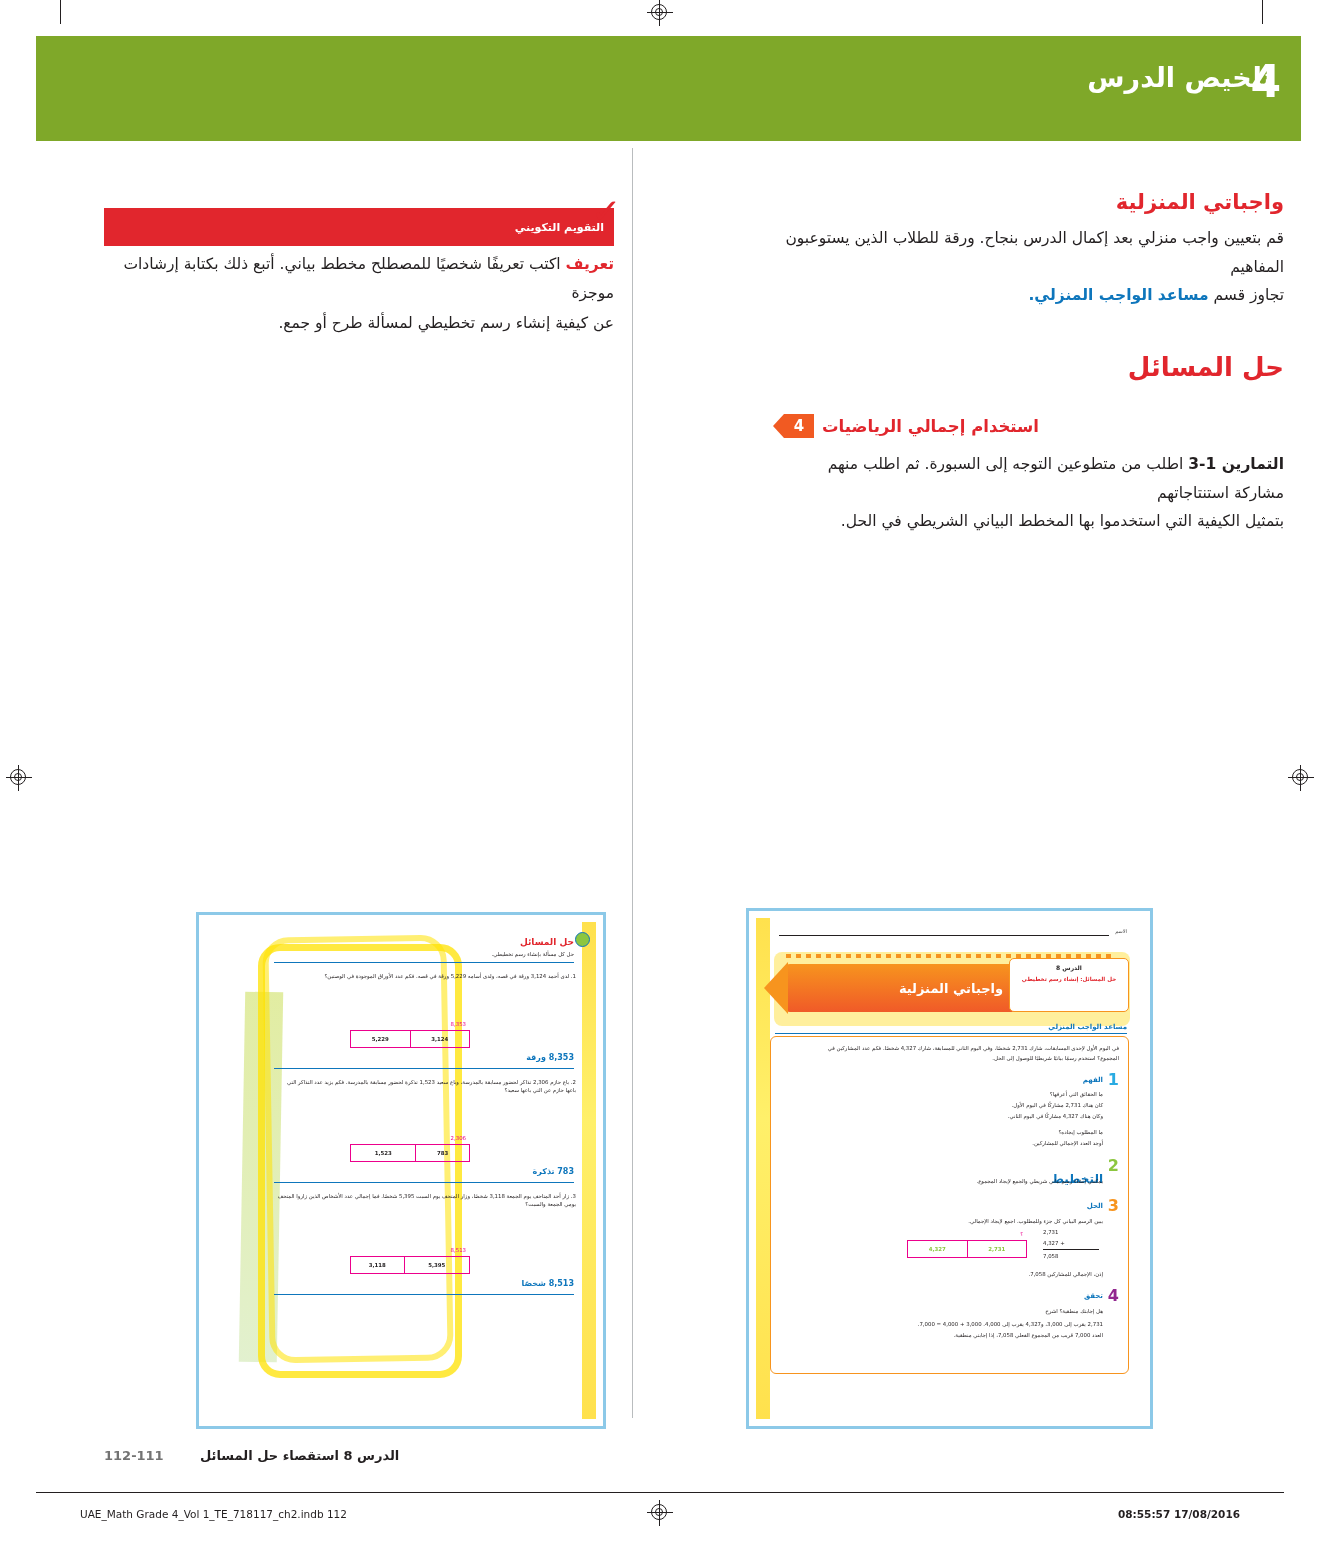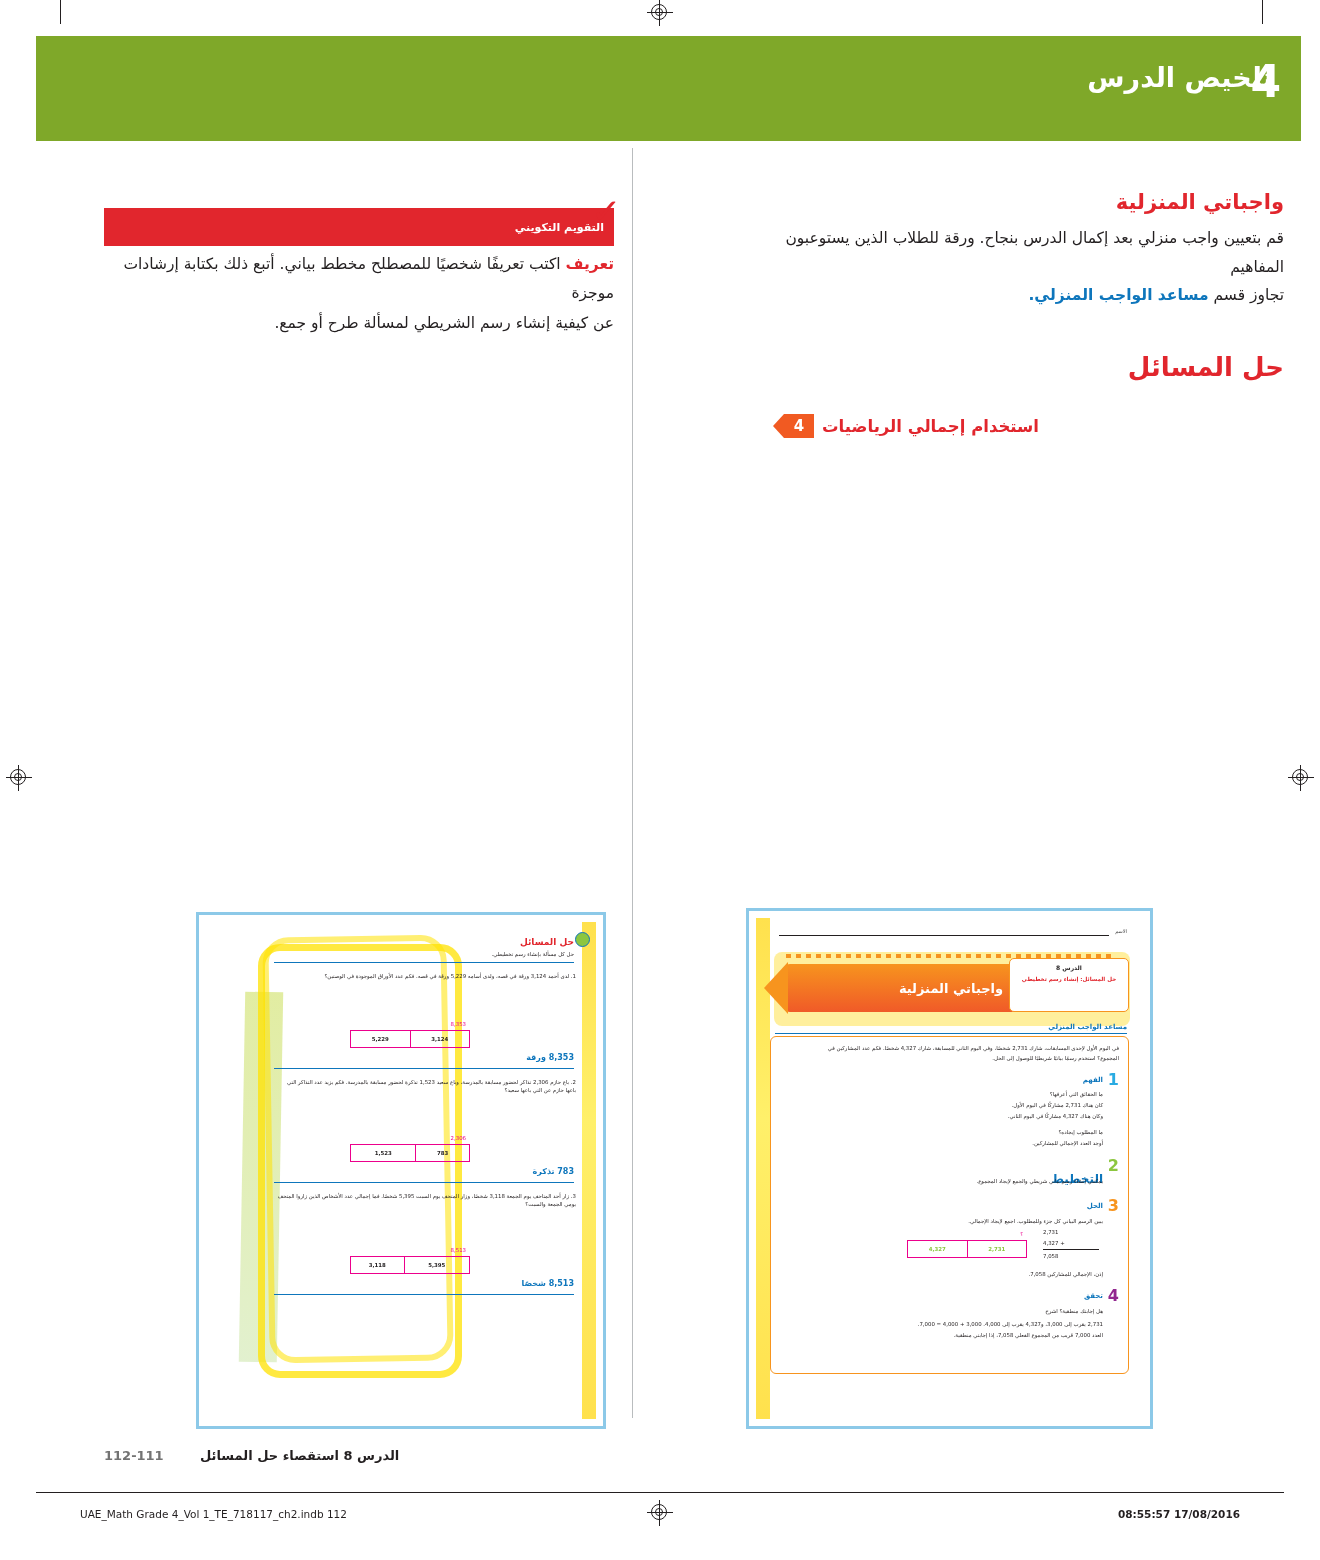--- a/index.html
+++ b/index.html
@@ -194,30 +194,34 @@
     <div class="h-red big">حل المسائل</div>
     <div class="spacer-md"></div>
 
     <div class="badge-row">
       <div class="badge-arrow">
         <span>4</span>
       </div>
       <div class="badge-label">استخدام إجمالي الرياضيات</div>
     </div>
 
+    <p class="para">
+      <span class="bold">التمارين 1-3</span><span> اطلب من متطوعين التوجه إلى السبورة. ثم اطلب منهم مشاركة استنتاجاتهم</span><br>
+      <span>بتمثيل الكيفية التي استخدموا بها المخطط البياني الشريطي في الحل.</span>
+    </p>
   </div>
 
   <div class="col-left">
     <div class="fa-bar">
       <span>التقويم التكويني</span>
       <div class="fa-check">✓</div>
     </div>
     <p class="fa-text">
       <span class="h-red" style="font-size:15.5px;">تعريف</span><span> اكتب تعريفًا شخصيًا للمصطلح مخطط بياني. أتبع ذلك بكتابة إرشادات موجزة</span><br>
-      <span>عن كيفية إنشاء رسم الشريطي لمسألة طرح أو جمع.</span>
+      <span>عن كيفية إنشاء رسم تخطيطي لمسألة طرح أو جمع.</span>
     </p>
   </div>
 
   <div class="sheet sheet-hw">
     <div class="sheet-inner">
       <div class="sheet-yellowstrip l"></div>
 
       <div class="ws-name" style="right:16px;top:10px;">الاسم</div>
       <div style="position:absolute;right:34px;top:17px;width:330px;height:1px;background:#231f20;"></div>
 

